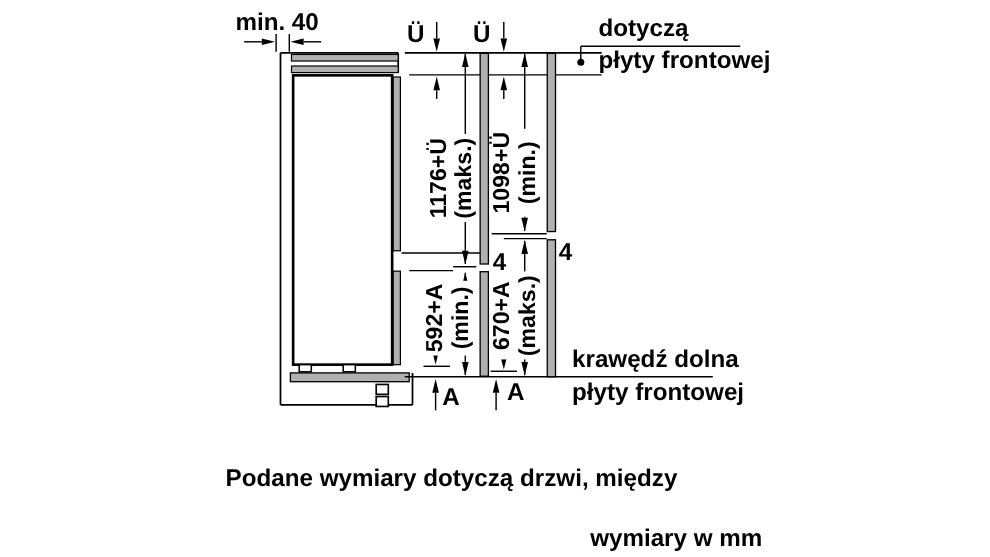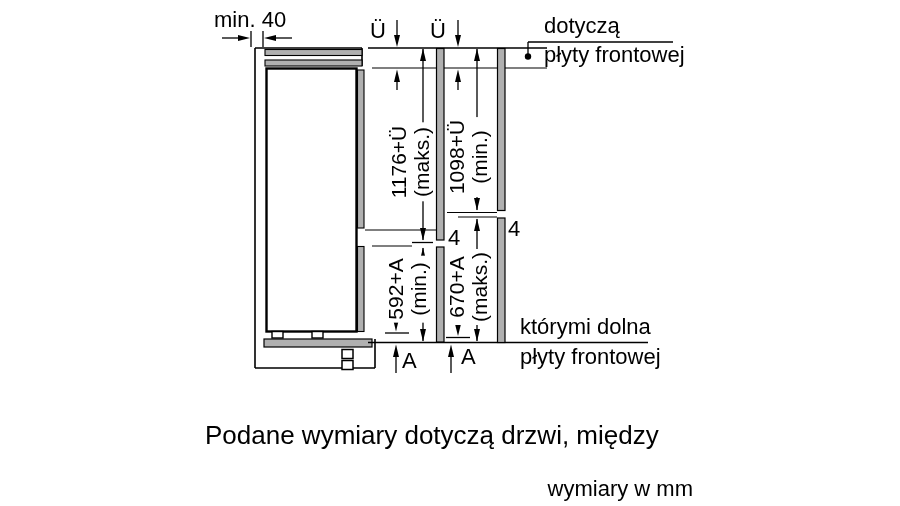--- a/index.html
+++ b/index.html
@@ -1,23 +1,23 @@
 <!DOCTYPE html>
 <html><head>
 <meta charset="utf-8">
 <style>
   html,body{margin:0;padding:0;background:#fff;}
   #page{position:relative;width:900px;height:506px;background:#fff;overflow:hidden;
-        font-family:"Liberation Sans",sans-serif;color:#000;}
+        font-family:"Liberation Sans",sans-serif;color:#000;font-weight:bold;}
   #diagram-svg{position:absolute;left:0;top:0;}
   .label{position:absolute;font-family:"Liberation Sans",sans-serif;color:#000;
          white-space:nowrap;font-size:22px;line-height:1.05;}
   .rot{transform:translate(-50%,-50%) rotate(-90deg);background:#fff;text-align:center;
        font-size:21px;line-height:23px;padding:0 3px;}
-  .note{font-size:26px;line-height:24px;}
+  .note{font-size:22px;line-height:24px;}
   .units{font-size:22px;}
 </style>
 </head>
 <body>
 
 <div id="page">
 
   <svg id="diagram-svg" width="900" height="506" viewBox="0 0 900 506" stroke="#000" fill="none" stroke-width="1.4">
 
     <g stroke-width="1.6">
@@ -149,21 +149,21 @@
     <div>670+A</div>
     <div>(maks.)</div>
   </div>
 
   <div class="label" style="left:448px;top:226px;">4</div>
   <div class="label" style="left:508px;top:217px;">4</div>
 
   <div class="label" style="left:402px;top:349px;">A</div>
   <div class="label" style="left:461px;top:345px;">A</div>
 
-  <div class="label" style="left:520px;top:315px;">którymi dolna</div>
+  <div class="label" style="left:520px;top:315px;">krawędź dolna</div>
   <div class="label" style="left:520px;top:345px;">płyty frontowej</div>
 
   <div class="label note" style="left:205px;top:423px;">
     <div>Podane wymiary dotyczą drzwi, między</div>
   </div>
 
   <div class="label units" style="right:207px;top:477px;left:auto;">wymiary w mm</div>
 
 </div>
 

